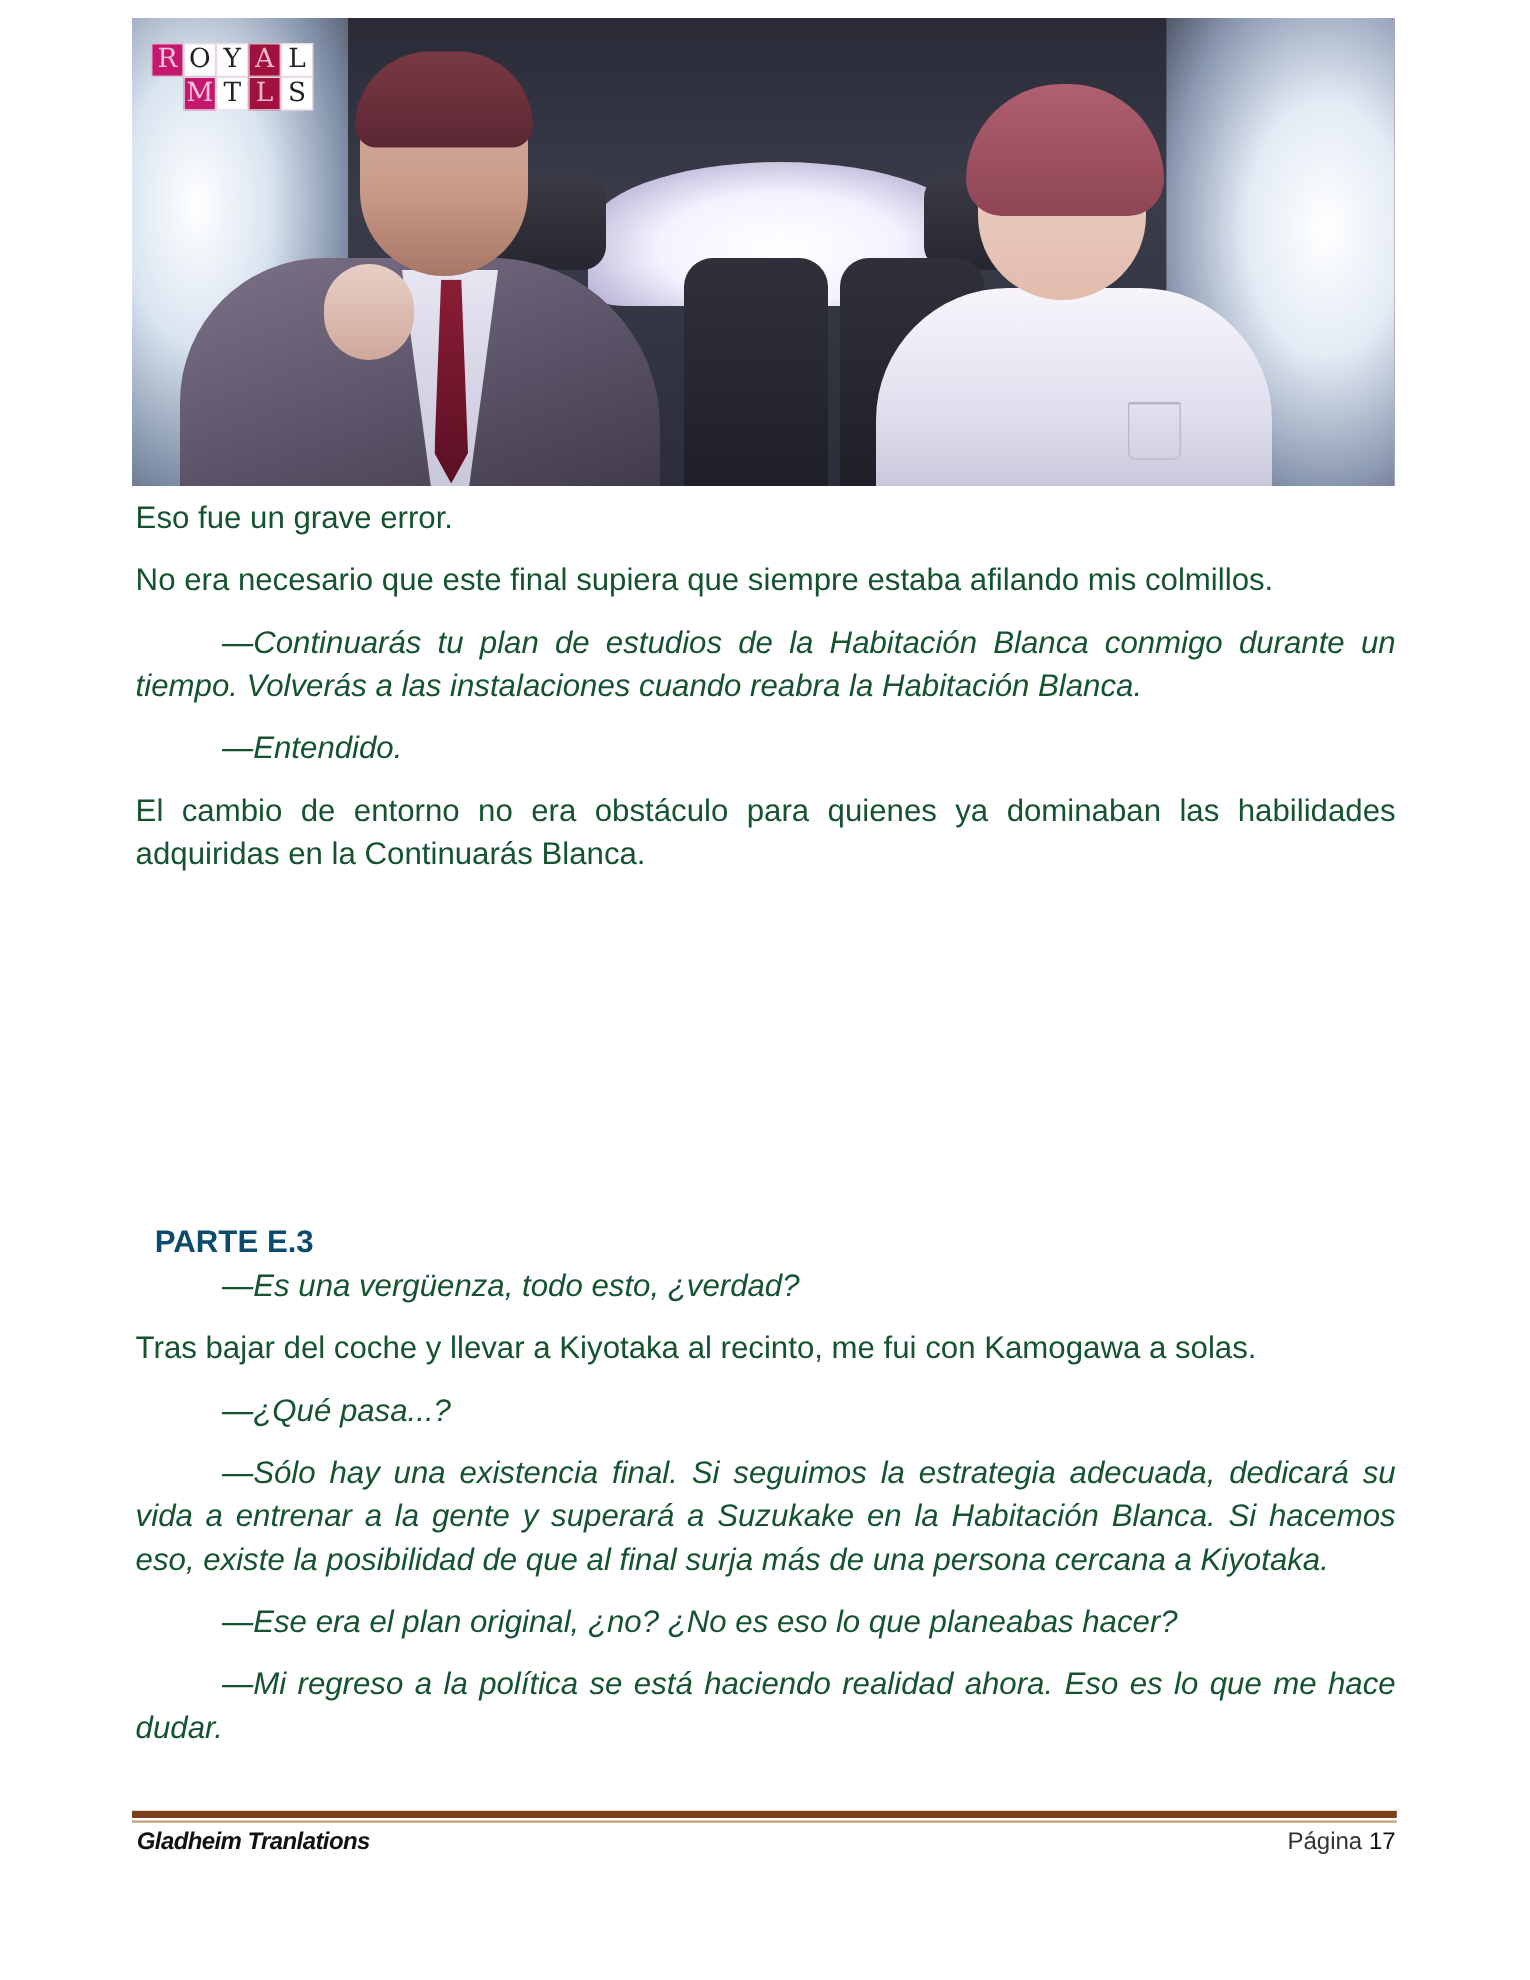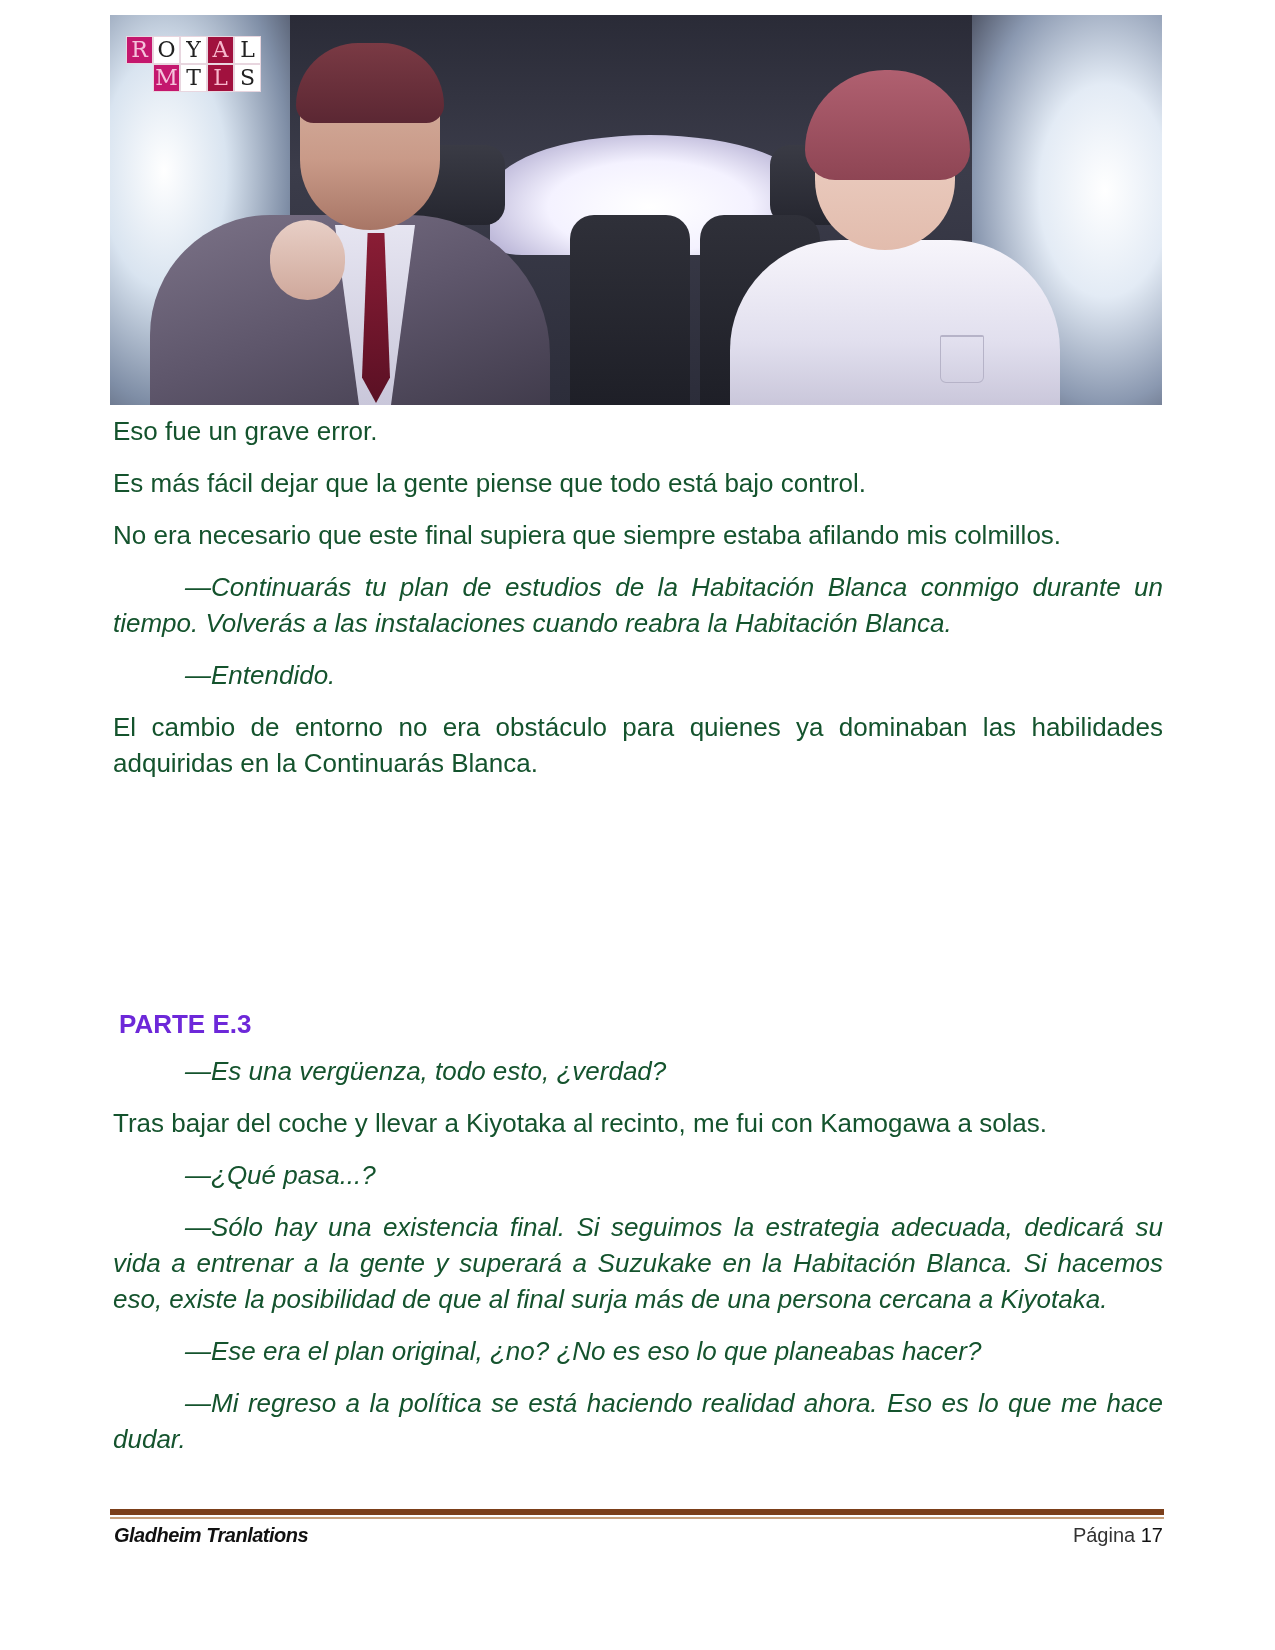--- a/index.html
+++ b/index.html
@@ -109,21 +109,21 @@
     .body-text {
       position: absolute; left: 113px; top: 413px; width: 1050px;
       font-family: "Liberation Sans", sans-serif;
       font-size: 26px; line-height: 36px; color: #14532d;
     }
     .body-text p { margin: 0 0 16px 0; text-align: justify; }
     .body-text p.indent { text-indent: 72px; font-style: italic; }
     .section-heading {
       position: absolute; left: 113px; top: 1000px;
       font-family: "Liberation Sans", sans-serif; font-weight: bold;
-      font-size: 26px; line-height: 36px; color: #6d28d9; margin: 6px;
+      font-size: 26px; line-height: 36px; color: #0c4a6e; margin: 16px;
     }
     .body-text.lower { top: 1053px; }
 
     
     .footer-rule-thick {
       position: absolute; left: 110px; top: 1509px; width: 1054px; height: 6px; background: #7b3f1a;
     }
     .footer-rule-thin {
       position: absolute; left: 110px; top: 1517px; width: 1054px; height: 2px; background: #c9a27e;
     }
@@ -171,21 +171,20 @@
     <div class="cell">L</div>
     <div class="cell empty"></div>
     <div class="cell pink">M</div>
     <div class="cell">T</div>
     <div class="cell crimson">L</div>
     <div class="cell">S</div>
   </div>
 
   <div class="body-text">
     <p>Eso fue un grave error.</p>
-    <p>Es más fácil dejar que la gente piense que todo está bajo control.</p>
     <p>No era necesario que este final supiera que siempre estaba afilando mis colmillos.</p>
     <p class="indent">—Continuarás tu plan de estudios de la Habitación Blanca conmigo durante un tiempo. Volverás a las instalaciones cuando reabra la Habitación Blanca.</p>
     <p class="indent">—Entendido.</p>
     <p>El cambio de entorno no era obstáculo para quienes ya dominaban las habilidades adquiridas en la Continuarás Blanca.</p>
   </div>
 
   <h2 class="section-heading">PARTE E.3</h2>
 
   <div class="body-text lower">
     <p class="indent">—Es una vergüenza, todo esto, ¿verdad?</p>

